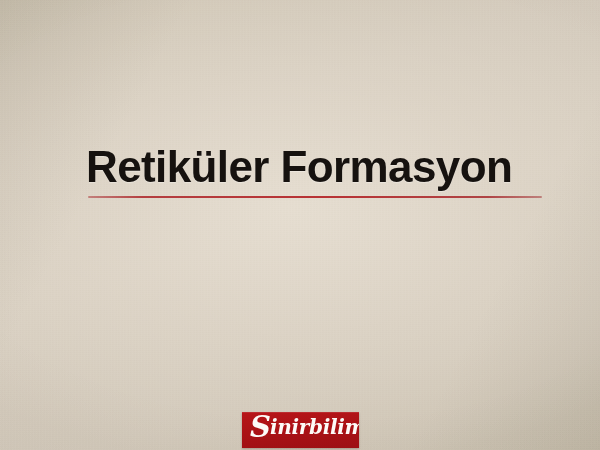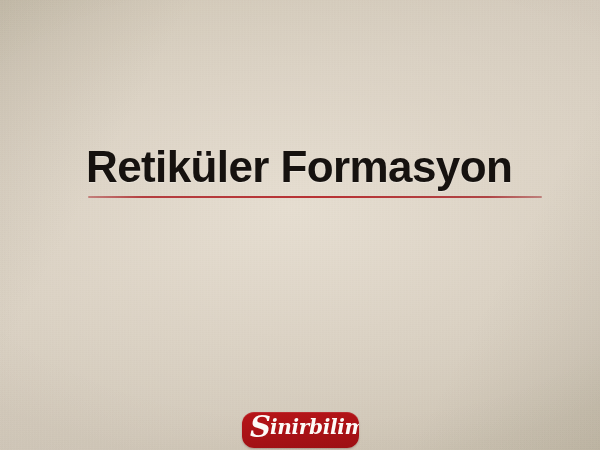--- a/index.html
+++ b/index.html
@@ -113,21 +113,21 @@
     text-shadow: 0 1px 1px rgba(255,255,255,0.30);
   }
 
   
   .badge {
     position: absolute;
     left: 242px;
     top: 412px;
     width: 117px;
     height: 36px;
-    border-radius: 12px;
+    border-radius: 0;
     background: linear-gradient(176deg, #b71519 0%, #ab1216 46%, #9d1014 100%);
     box-shadow:
       0 1px 2px rgba(60, 30, 20, 0.28),
       inset 0 1px 0 rgba(255, 255, 255, 0.10);
     overflow: hidden;
   }
   .badge-text {
     position: absolute;
     left: 8px;
     top: 3px;

